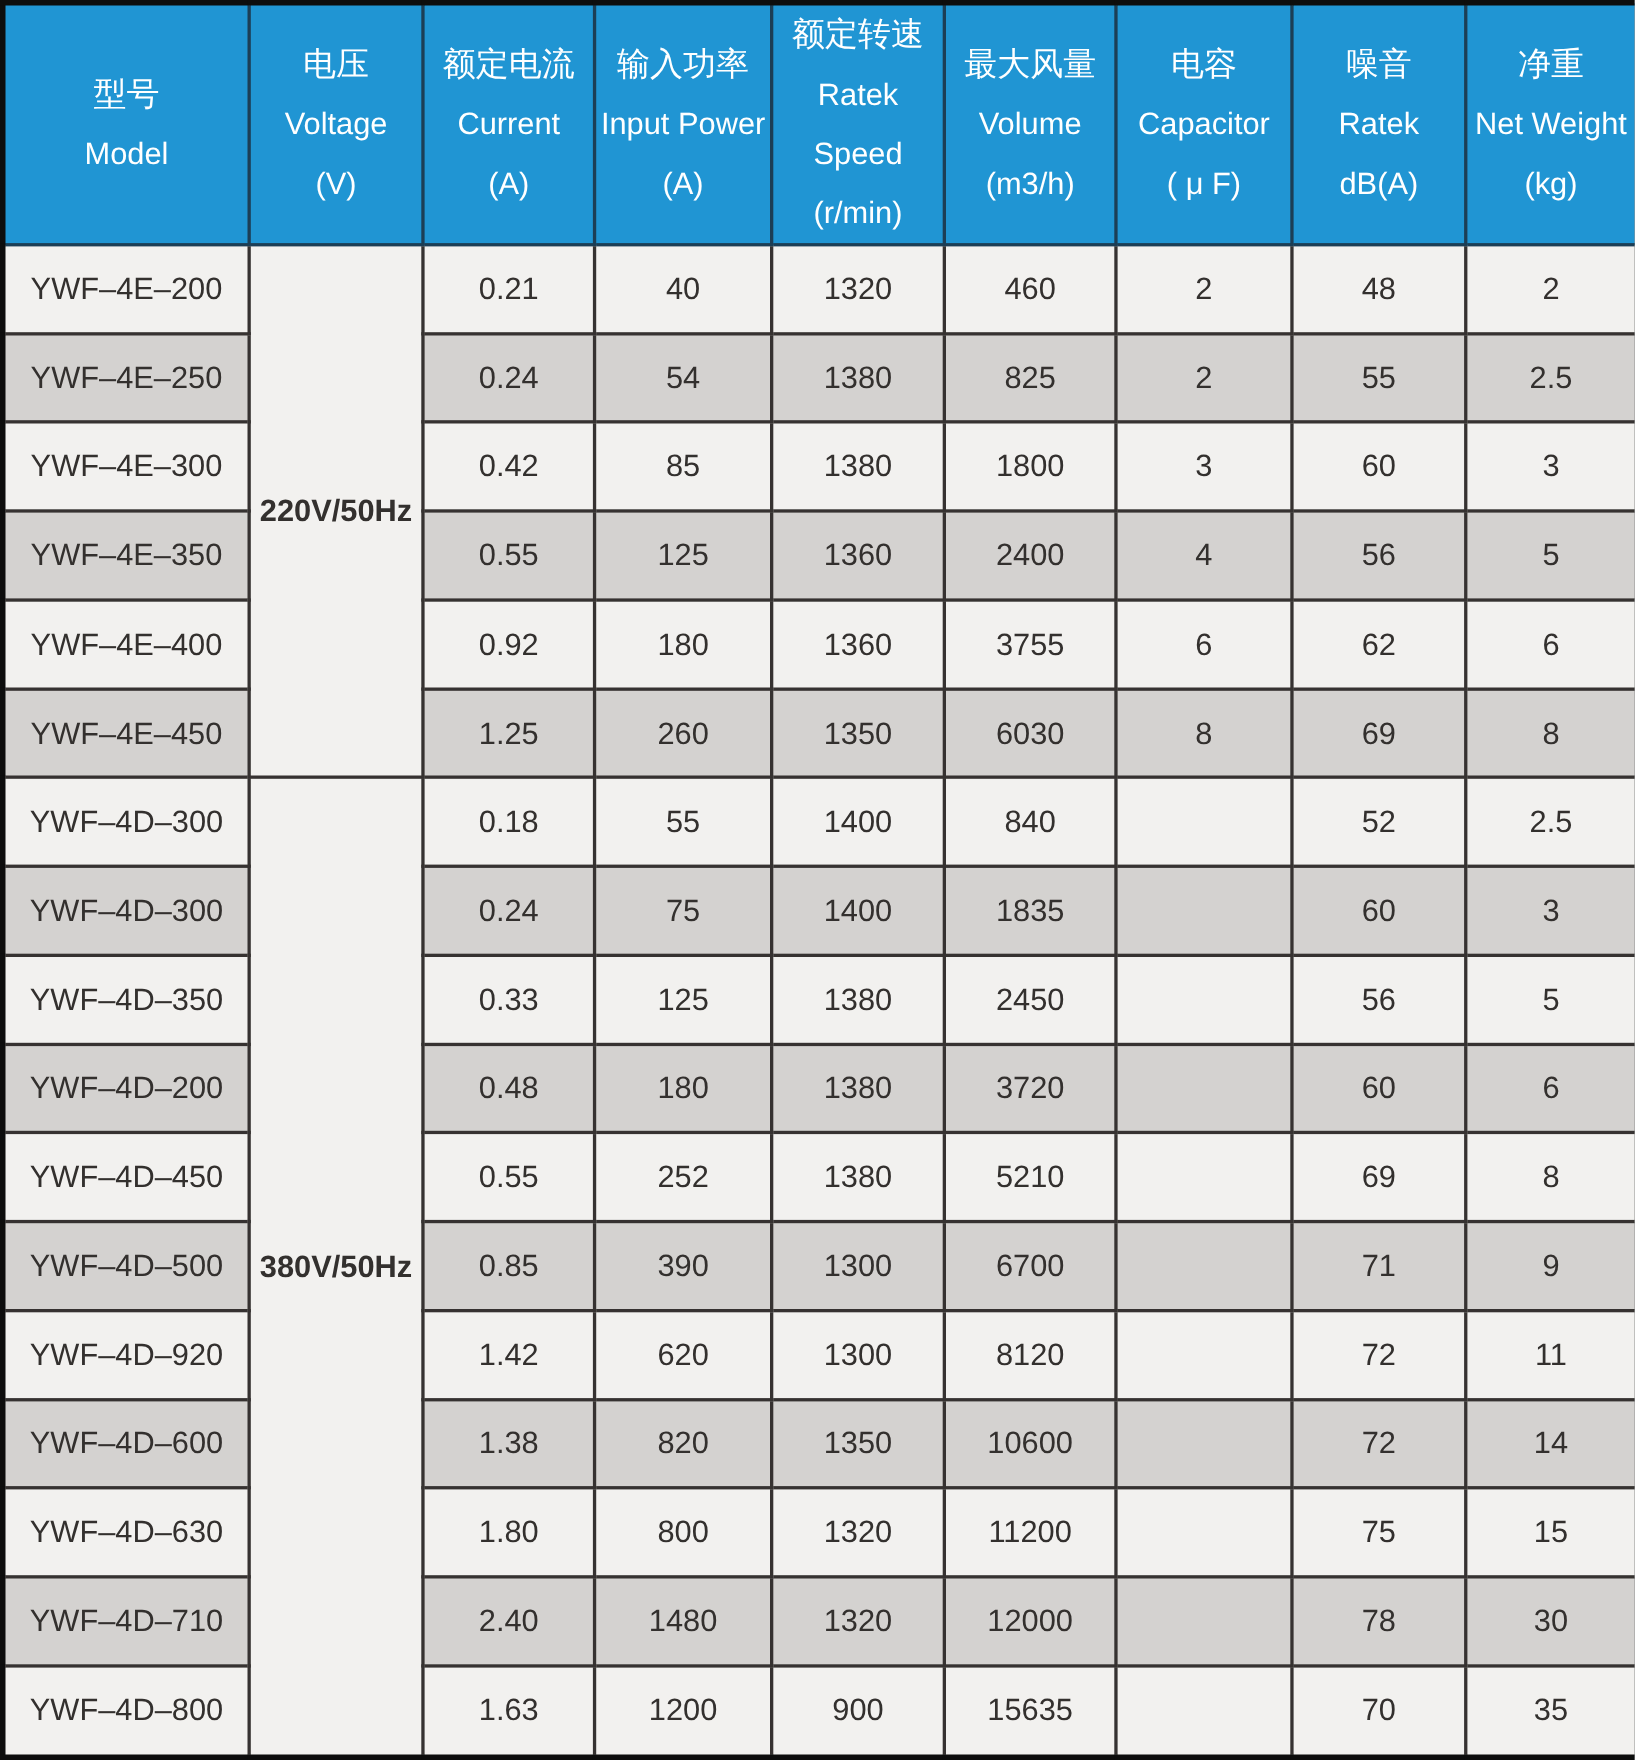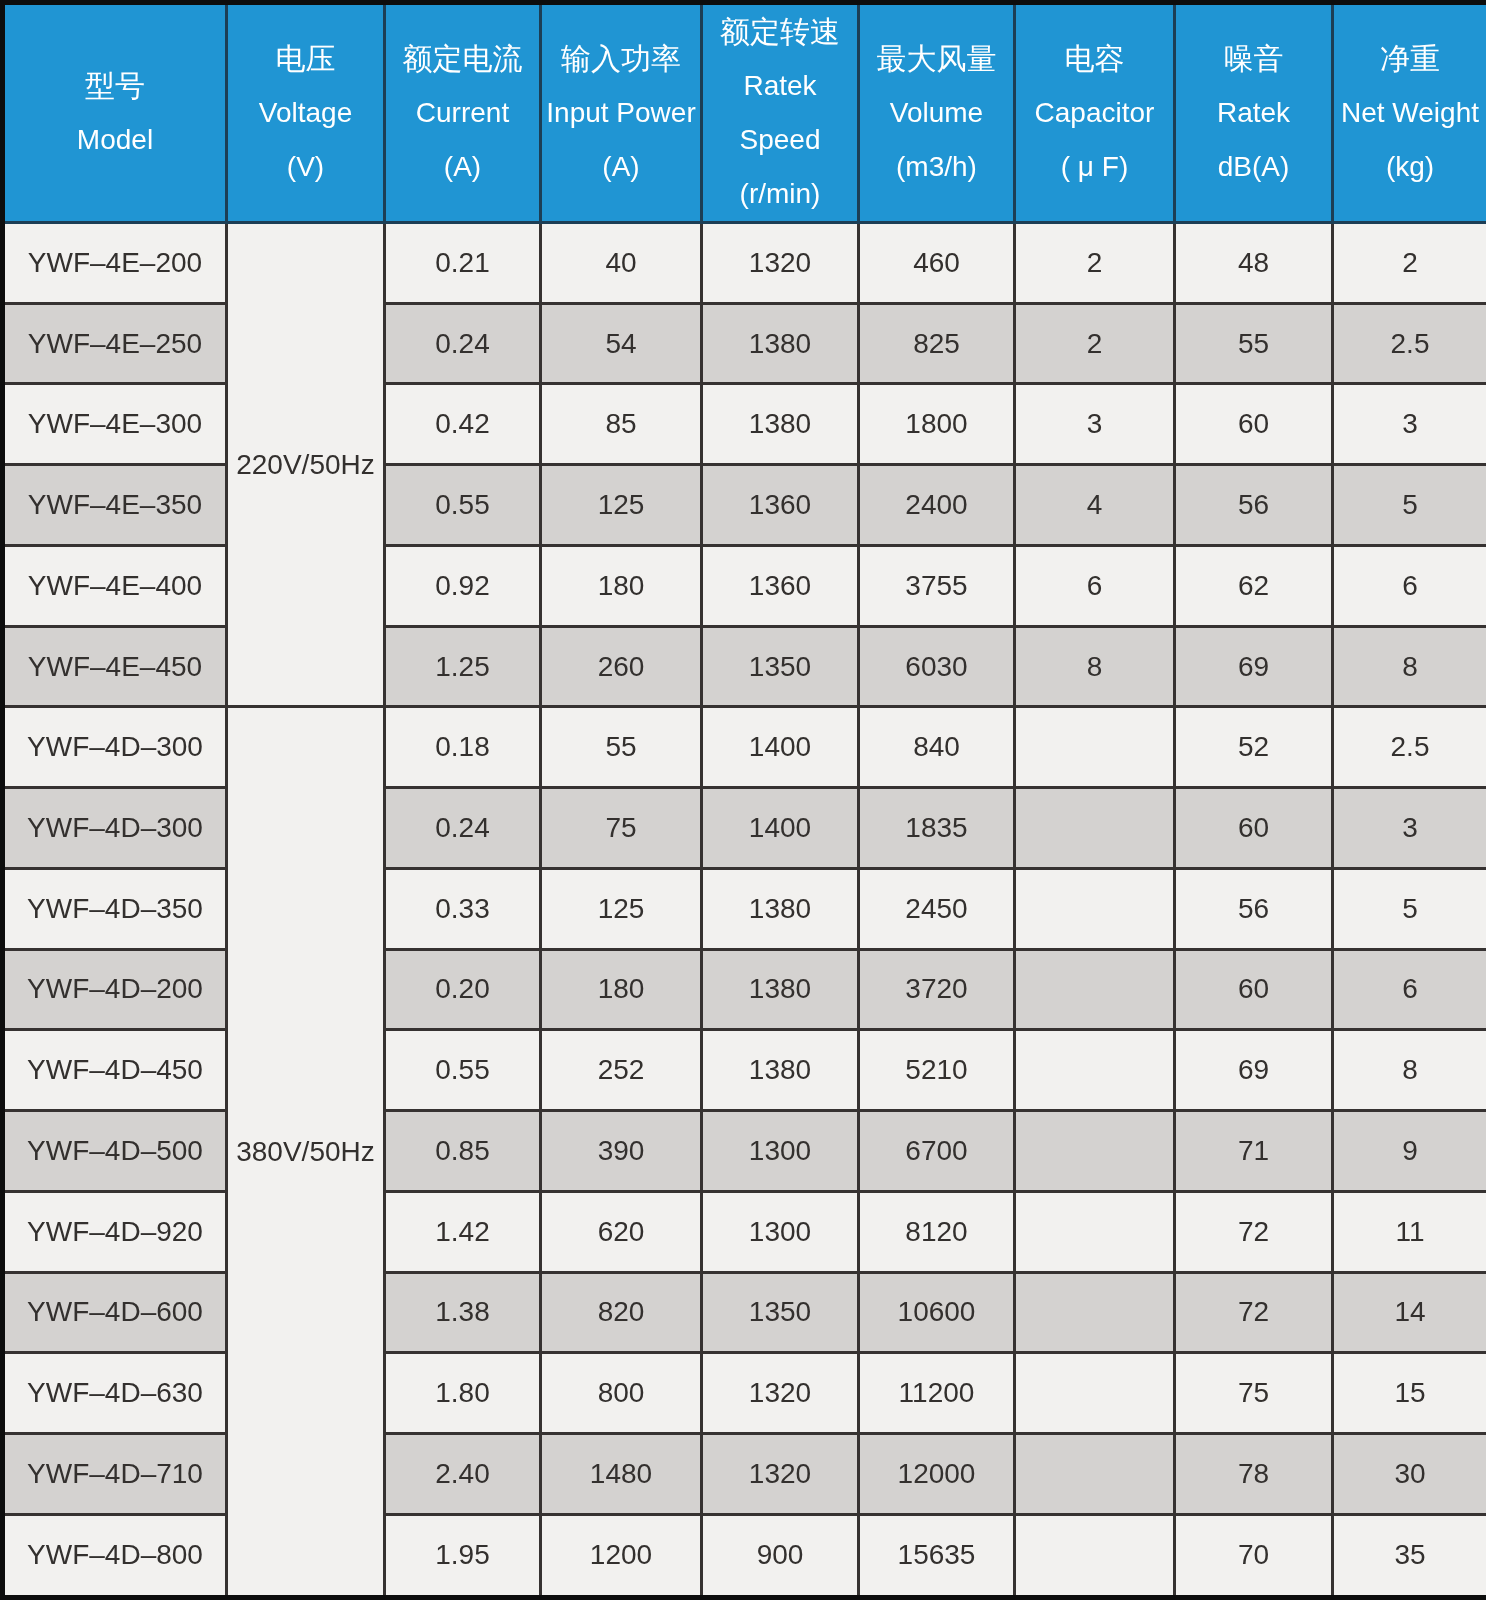--- a/index.html
+++ b/index.html
@@ -41,21 +41,21 @@
   th .zh{font-size:30px;}
   th .en{font-size:28px;}
   th .unit{font-size:28px;}
   th .unit:empty{display:none;}
   td{
     font-size:28px;
     color:var(--text);
   }
   tbody tr:nth-child(odd) td{background:var(--row-light);}
   tbody tr:nth-child(even) td{background:var(--row-dark);}
-  td.voltage-cell{background:var(--row-light) !important;}
+  td.voltage-cell{background:var(--row-light) !important;font-weight:bold;}
 </style>
 </head>
 <body>
 
 <table>
   <colgroup>
     <col style="width:224px">
       <col style="width:158px">
       <col style="width:156px">
     <col style="width:161px">
@@ -202,21 +202,21 @@
         <td>0.33</td>
         <td>125</td>
         <td>1380</td>
         <td>2450</td>
         <td></td>
         <td>56</td>
         <td>5</td>
       </tr>
       <tr>
         <td>YWF–4D–200</td>
-        <td>0.20</td>
+        <td>0.48</td>
         <td>180</td>
         <td>1380</td>
         <td>3720</td>
         <td></td>
         <td>60</td>
         <td>6</td>
       </tr>
       <tr>
         <td>YWF–4D–450</td>
         <td>0.55</td>
@@ -272,21 +272,21 @@
         <td>2.40</td>
         <td>1480</td>
         <td>1320</td>
         <td>12000</td>
         <td></td>
         <td>78</td>
         <td>30</td>
       </tr>
       <tr>
         <td>YWF–4D–800</td>
-        <td>1.95</td>
+        <td>1.63</td>
         <td>1200</td>
         <td>900</td>
         <td>15635</td>
         <td></td>
         <td>70</td>
         <td>35</td>
       </tr>
     </tbody>
 </table>
 

